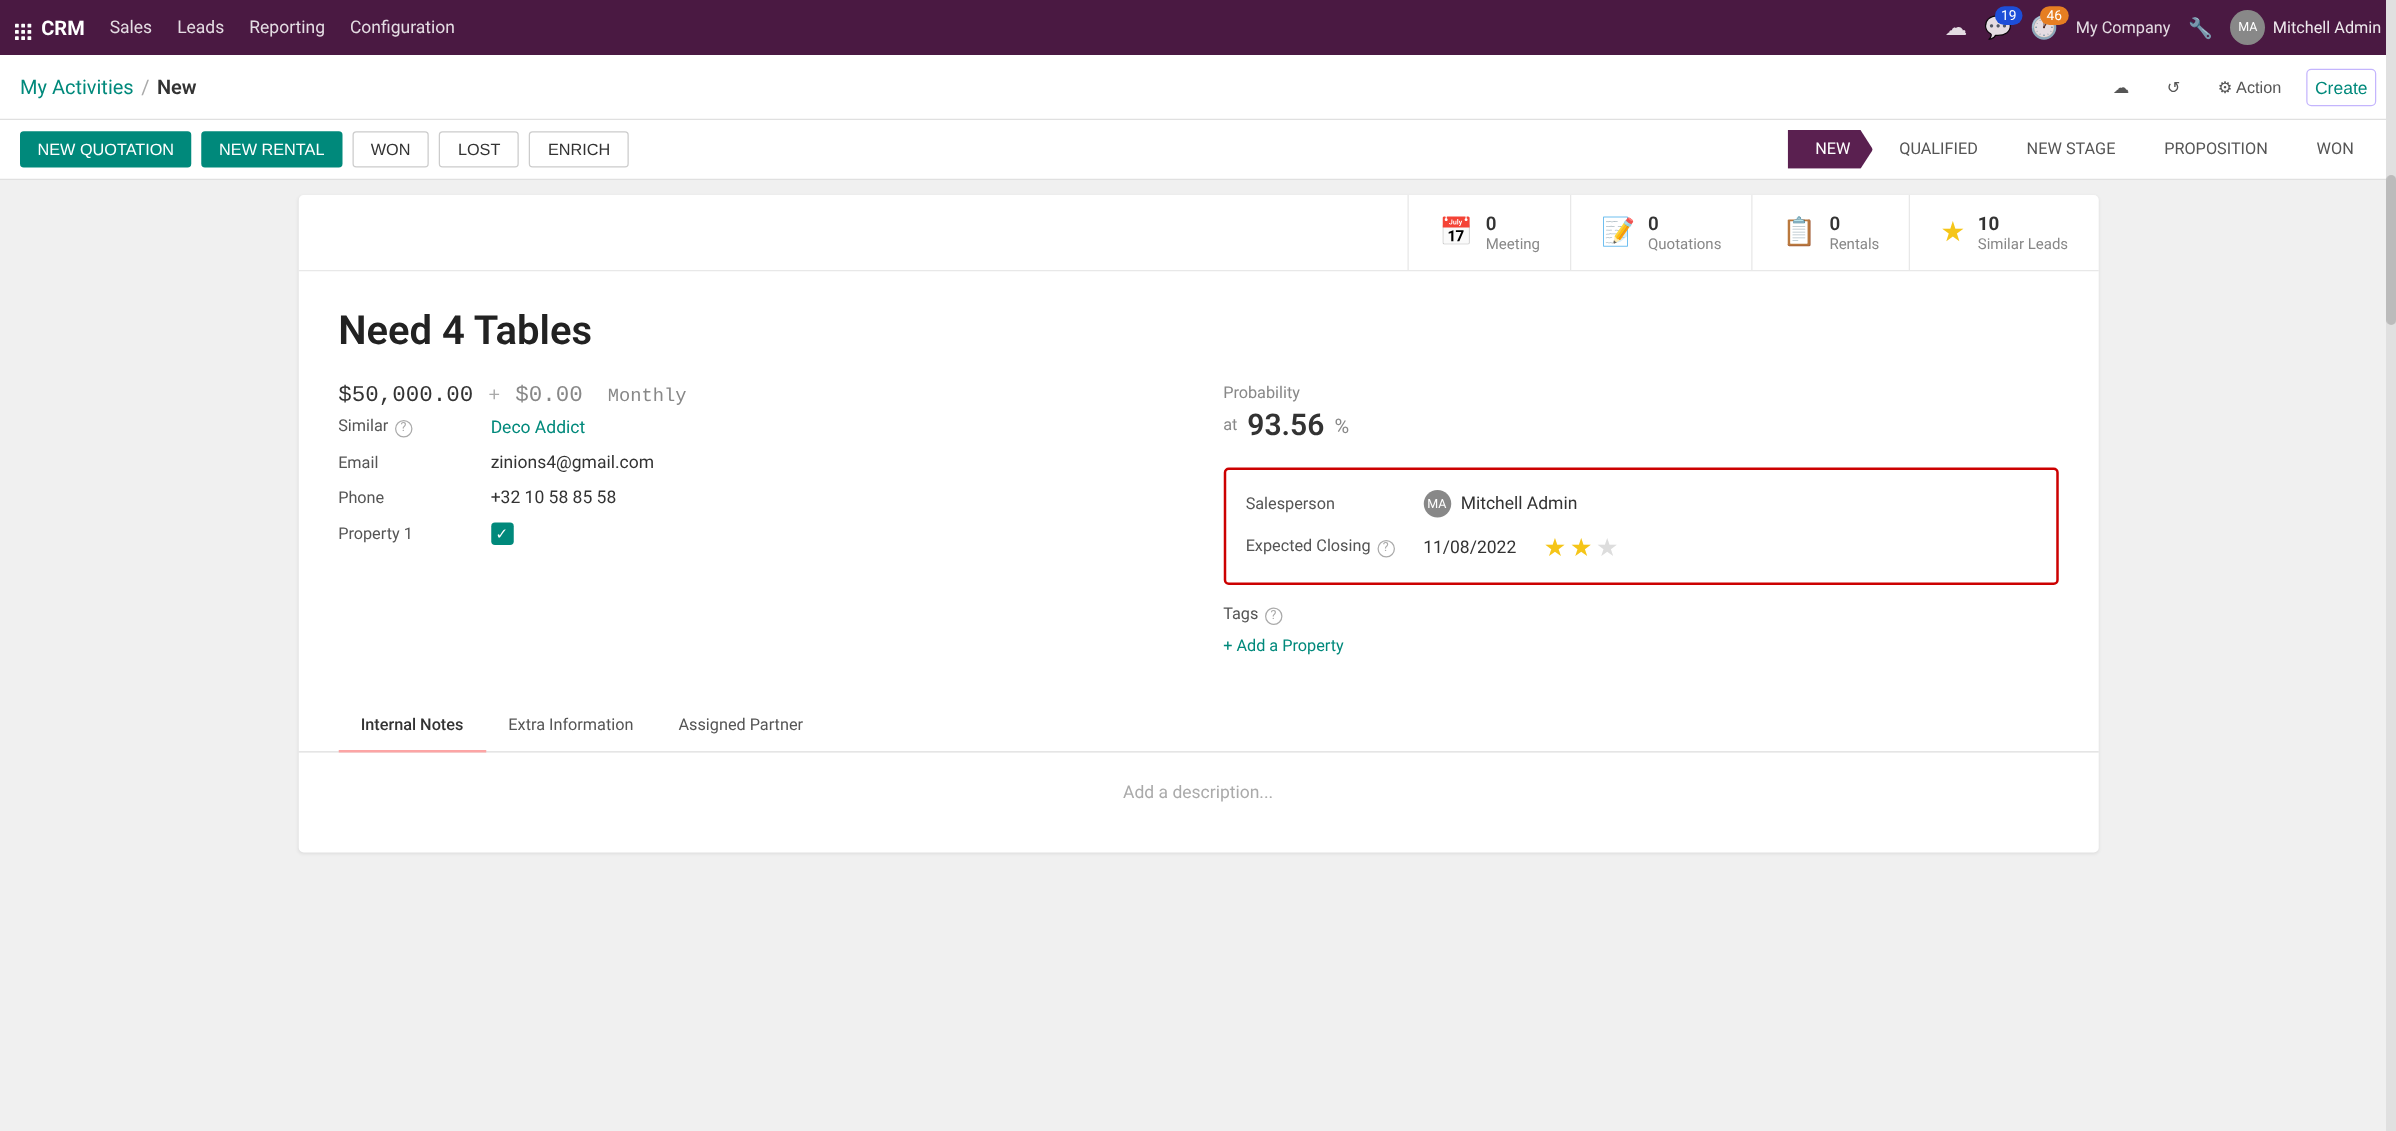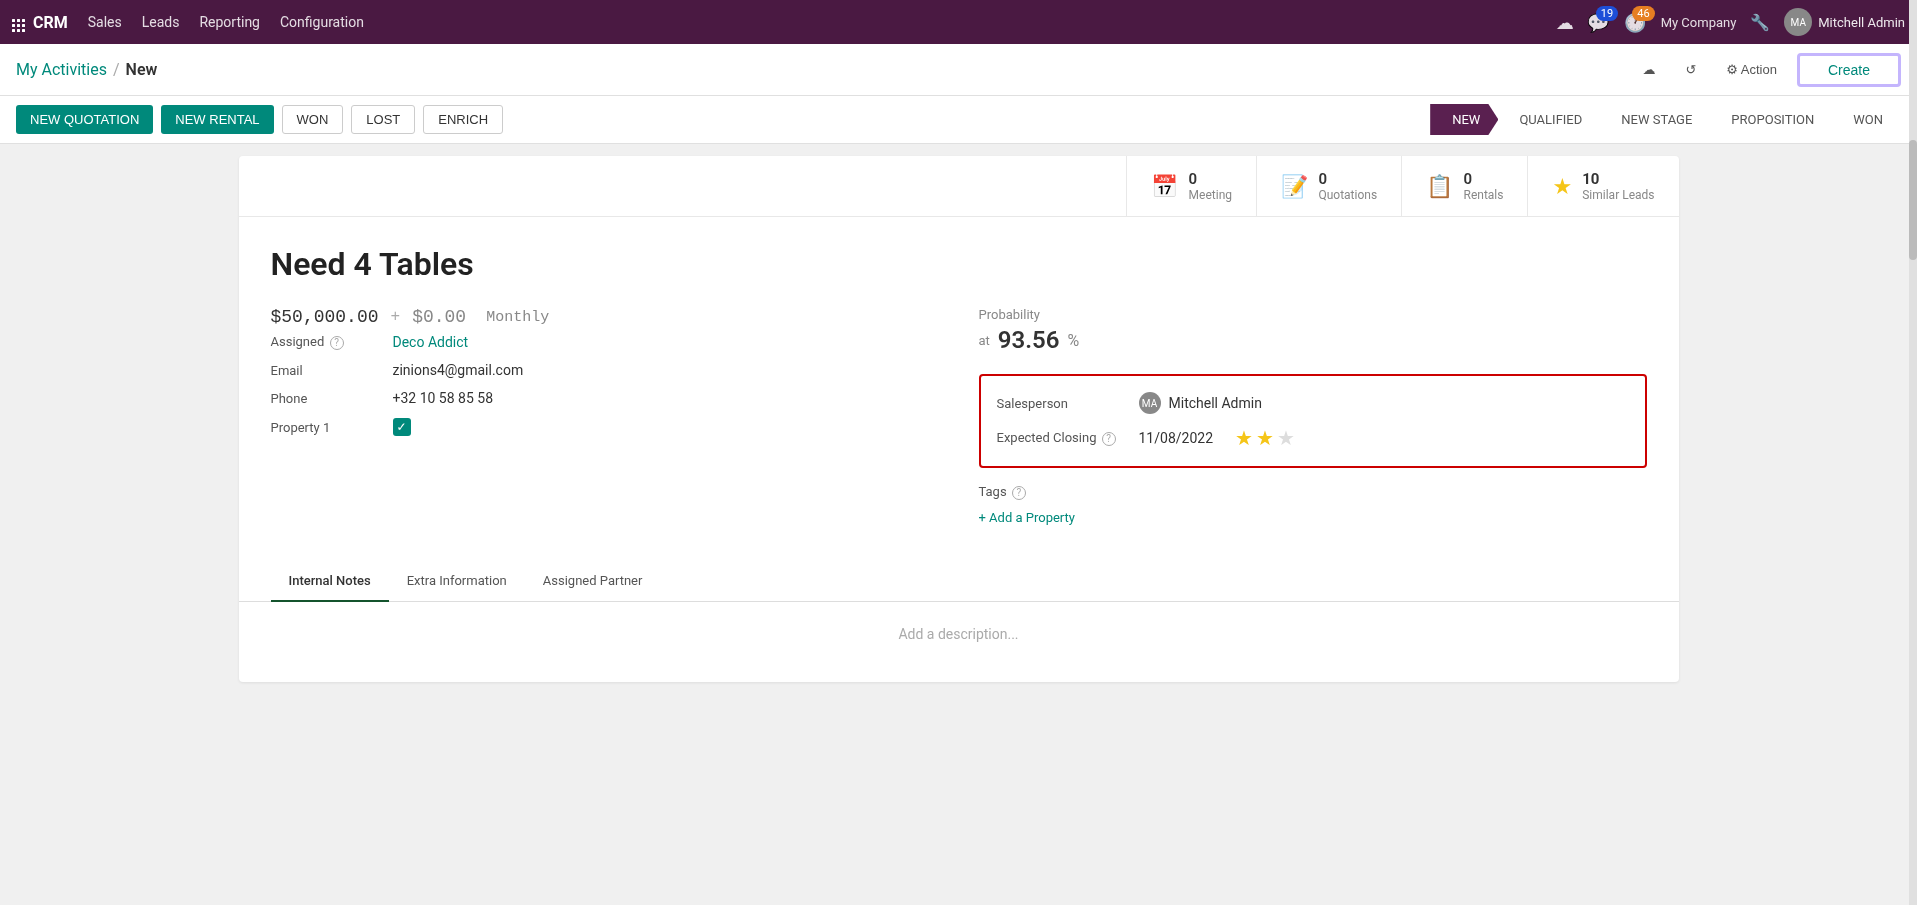--- a/index.html
+++ b/index.html
@@ -34,21 +34,21 @@
       display: flex;
       align-items: center;
       padding: 0 16px;
       height: 52px;
       border-bottom: 1px solid #e0e0e0;
     }
     .breadcrumb { display: flex; align-items: center; gap: 6px; flex: 1; font-size: 16px; color: #555; }
     .breadcrumb .current { font-weight: 600; color: #333; }
     .breadcrumb-actions { display: flex; align-items: center; gap: 10px; }
     .btn-action { background: none; border: none; cursor: pointer; font-size: 13px; color: #555; display: flex; align-items: center; gap: 4px; padding: 4px 10px; border-radius: 4px; }
-    .btn-create { background: white; border: 3px solid #c4b5fd; color: #00897b; padding: 6px 28px; border-radius: 4px; cursor: pointer; font-size: 14px; font-weight: 500; }
+    .btn-create { background: white; border: 1px solid #c4b5fd; color: #00897b; padding: 6px 6px; border-radius: 4px; cursor: pointer; font-size: 14px; font-weight: 500; }
 
     
     .action-bar {
       background: white;
       display: flex;
       align-items: center;
       padding: 0 16px;
       height: 48px;
       border-bottom: 1px solid #e0e0e0;
       gap: 8px;
@@ -170,21 +170,21 @@
     .star { font-size: 20px; }
     .star-filled { color: #f5c518; }
     .star-empty { color: #ddd; }
 
     .tags-row { display: flex; align-items: center; gap: 8px; margin-top: 14px; }
     .add-property { color: #00897b; font-size: 13px; cursor: pointer; margin-top: 10px; display: inline-block; }
 
     
     .tabs-bar { display: flex; border-bottom: 1px solid #ddd; margin-top: 8px; padding: 0 32px; }
     .tab-item { padding: 12px 18px; cursor: pointer; font-size: 13px; color: #555; border-bottom: 2px solid transparent; margin-bottom: -1px; }
-    .tab-item.active { color: #333; border-bottom: 2px solid #14532d; font-weight: 500; }
+    .tab-item.active { color: #333; border-bottom: 2px solid #fca5a5; font-weight: 500; }
 
     
     .description-area { padding: 24px 32px; color: #aaa; font-size: 14px; min-height: 80px; text-align: center; }
 
     
     .right-scrollbar { position: fixed; right: 0; top: 0; bottom: 0; width: 8px; background: #e0e0e0; }
     .right-scrollbar-thumb { width: 8px; height: 120px; background: #bbb; border-radius: 4px; margin-top: 140px; }
   </style>
 </head>
 <body>
@@ -318,21 +318,21 @@
         <div class="form-left">
           <div class="revenue-row">
             <span class="revenue-main">$50,000.00</span>
             <span class="revenue-plus">+</span>
             <span class="revenue-extra">$0.00</span>
             <span class="revenue-period">Monthly</span>
           </div>
 
           <div class="field-row">
             <span class="field-label">
-              <span>Assigned</span>
+              <span>Similar</span>
               <span class="help-icon">?</span>
             </span>
             <span class="field-value">Deco Addict</span>
           </div>
 
           <div class="field-row">
             <span class="field-label">Email</span>
             <span class="field-value-dark">zinions4@gmail.com</span>
           </div>
 

